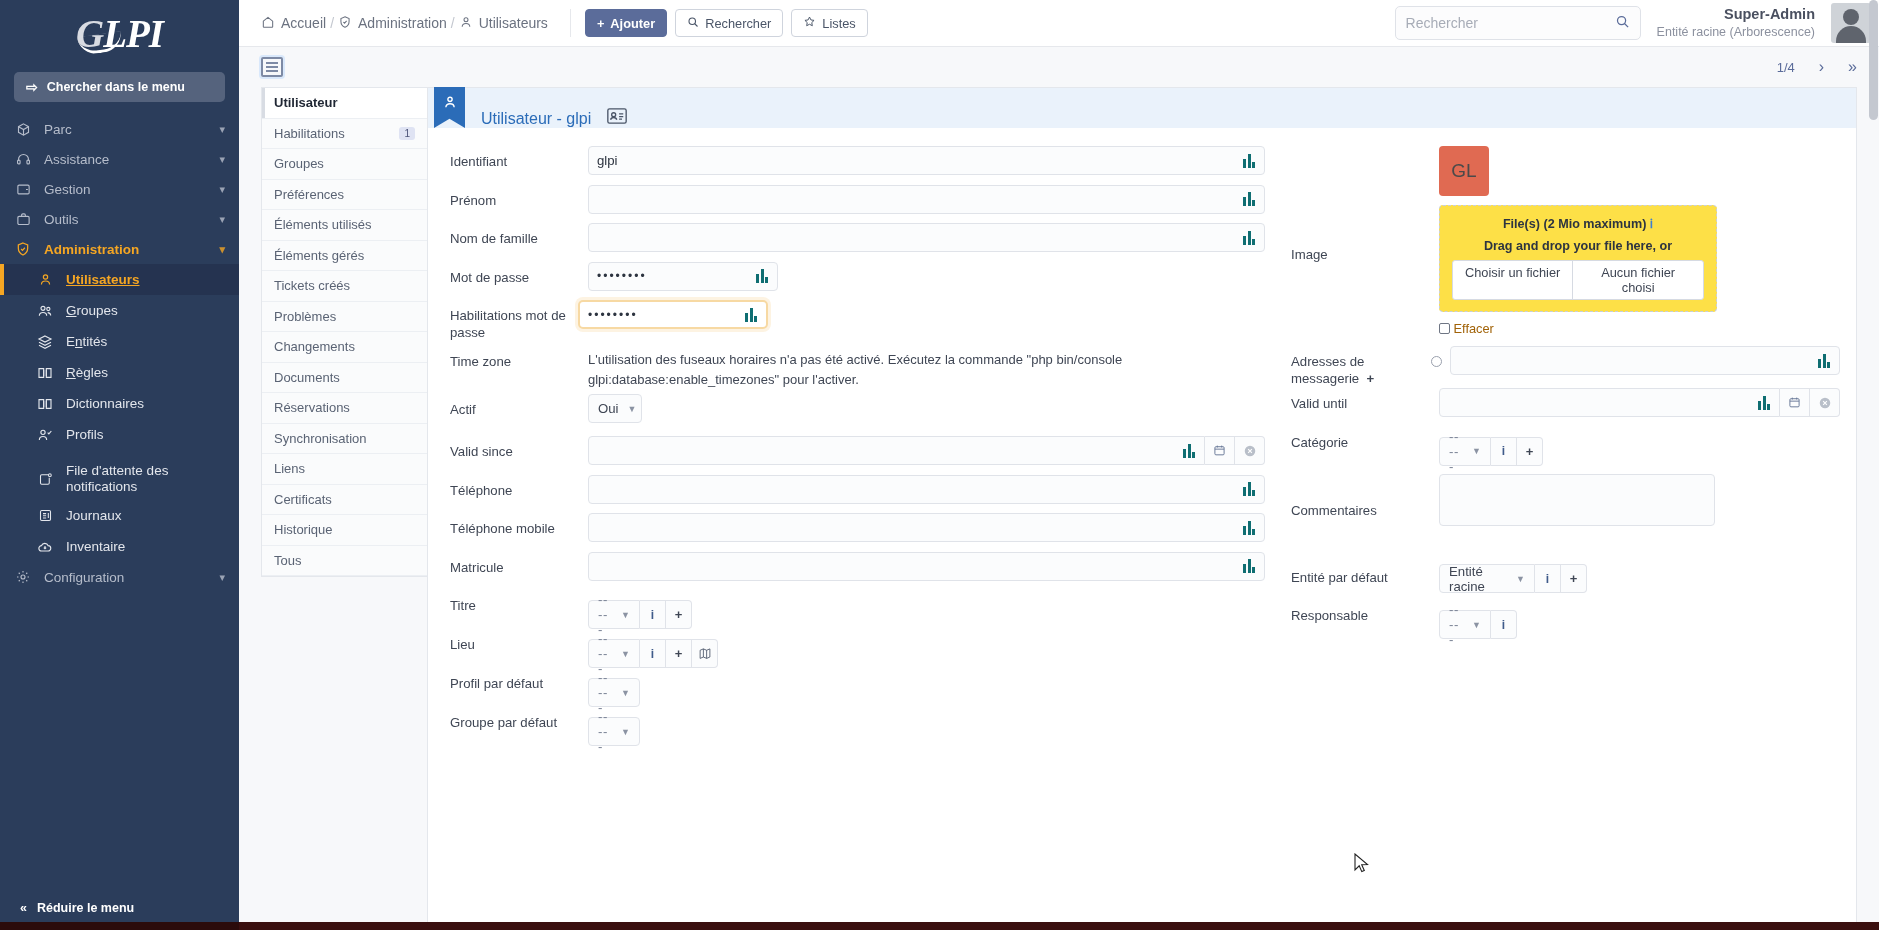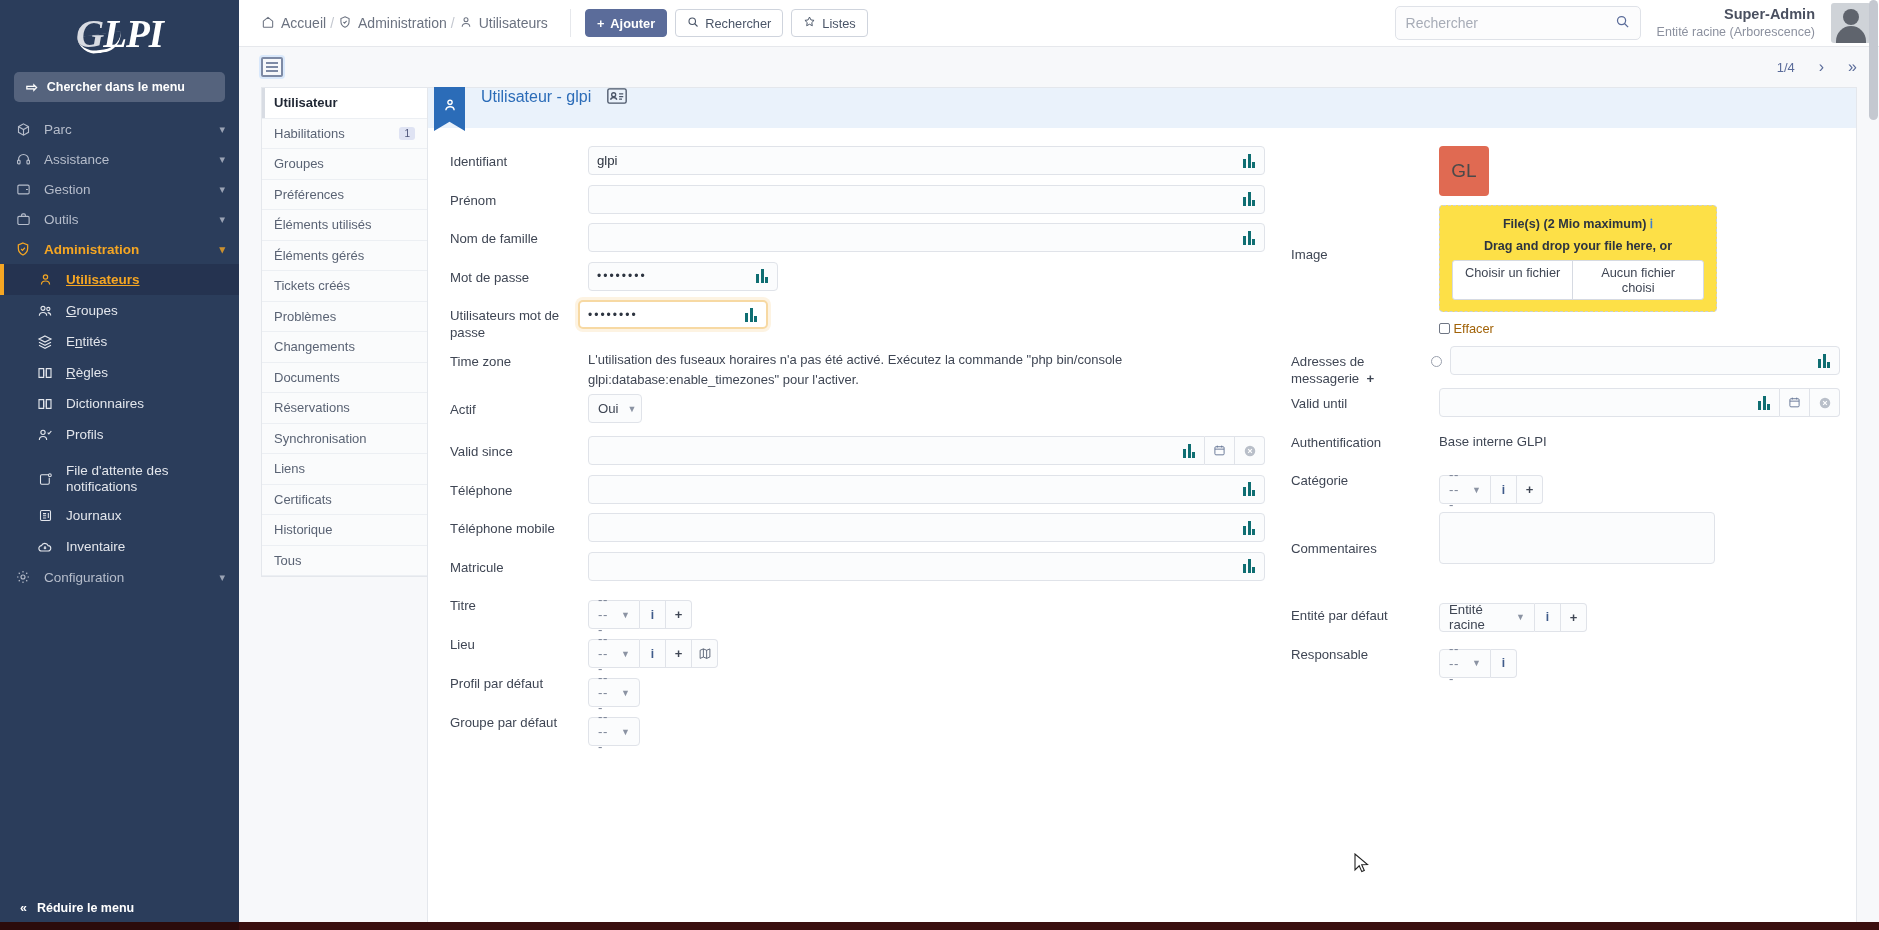--- a/index.html
+++ b/index.html
@@ -113,21 +113,21 @@
   }
   .tab.active { background:#fff; font-weight:bold; color:#1f2633; }
   .tab.active::before { content:""; position:absolute; left:0; top:0; bottom:0; width:3px; background:#d8dce3; }
   .tab .badge {
     margin-left:auto; background:#dfe3f3; color:#4a5276; font-size:10px; border-radius:3px;
     padding: 1px 5px; font-weight: normal;
   }
 
   .formpanel { flex:1 1 auto; background:#fff; border:1px solid #e4e7ec; min-width:0; display:flex; flex-direction:column; }
   .formhead {
-    height: 40px; background:#eaf2fb; display:flex; align-items:flex-start; gap: 16px; padding-left: 0;
+    height: 40px; background:#eaf2fb; display:flex; align-items:flex-end; gap: 16px; padding-left: 0;
     position:relative;
   }
   .ribbon {
     width: 31px; height: 46px; background:#2b6cb8; margin-top: -3px; margin-left: 6px;
     clip-path: polygon(0 0, 100% 0, 100% 100%, 50% 80%, 0 100%);
     display:flex; align-items:center; justify-content:center; color:#fff;
   }
   .formhead .title { font-size: 16px; color:#2b6cb8; }
 
   .formbody { padding: 18px 0 0 0; display:flex; flex:1 1 auto; overflow:hidden; }
@@ -605,21 +605,21 @@
                     <span class="pwico">
                         <b></b>
                         <b></b>
                         <b></b>
                       </span>
                   </div>
                 </div>
               </div>
 
               <div class="row" style="min-height:46px">
-                <div class="lbl" style="max-width:150px">Utilisateurs mot de passe</div>
+                <div class="lbl" style="max-width:150px">Habilitations mot de passe</div>
                 <div class="ctl">
                   <div class="inp w-190 focus">
                     <span class="val dots">••••••••</span>
                     <span class="pwico">
                         <b></b>
                         <b></b>
                         <b></b>
                       </span>
                   </div>
                 </div>
@@ -841,26 +841,20 @@
                     <div class="addon">
                       <svg width="14" height="14" viewBox="0 0 24 24" fill="#b9bfc9">
                           <circle cx="12" cy="12" r="9"></circle>
                           <path d="M8.8 8.8l6.4 6.4M15.2 8.8l-6.4 6.4" stroke="#fff" stroke-width="1.9"></path>
                         </svg>
                     </div>
                   </div>
                 </div>
               </div>
 
-              <div class="row">
-                <div class="lbl">Authentification</div>
-                <div class="ctl">
-                  <div class="plain">Base interne GLPI</div>
-                </div>
-              </div>
 
               <div class="row">
                 <div class="lbl">Catégorie</div>
                 <div class="ctl">
                   <div class="selgroup">
                     <div class="select" style="width:52px;justify-content:space-between">
                       <span class="dashes">-----</span>
                       <span class="caret">▼</span>
                     </div>
                     <div class="addon">

